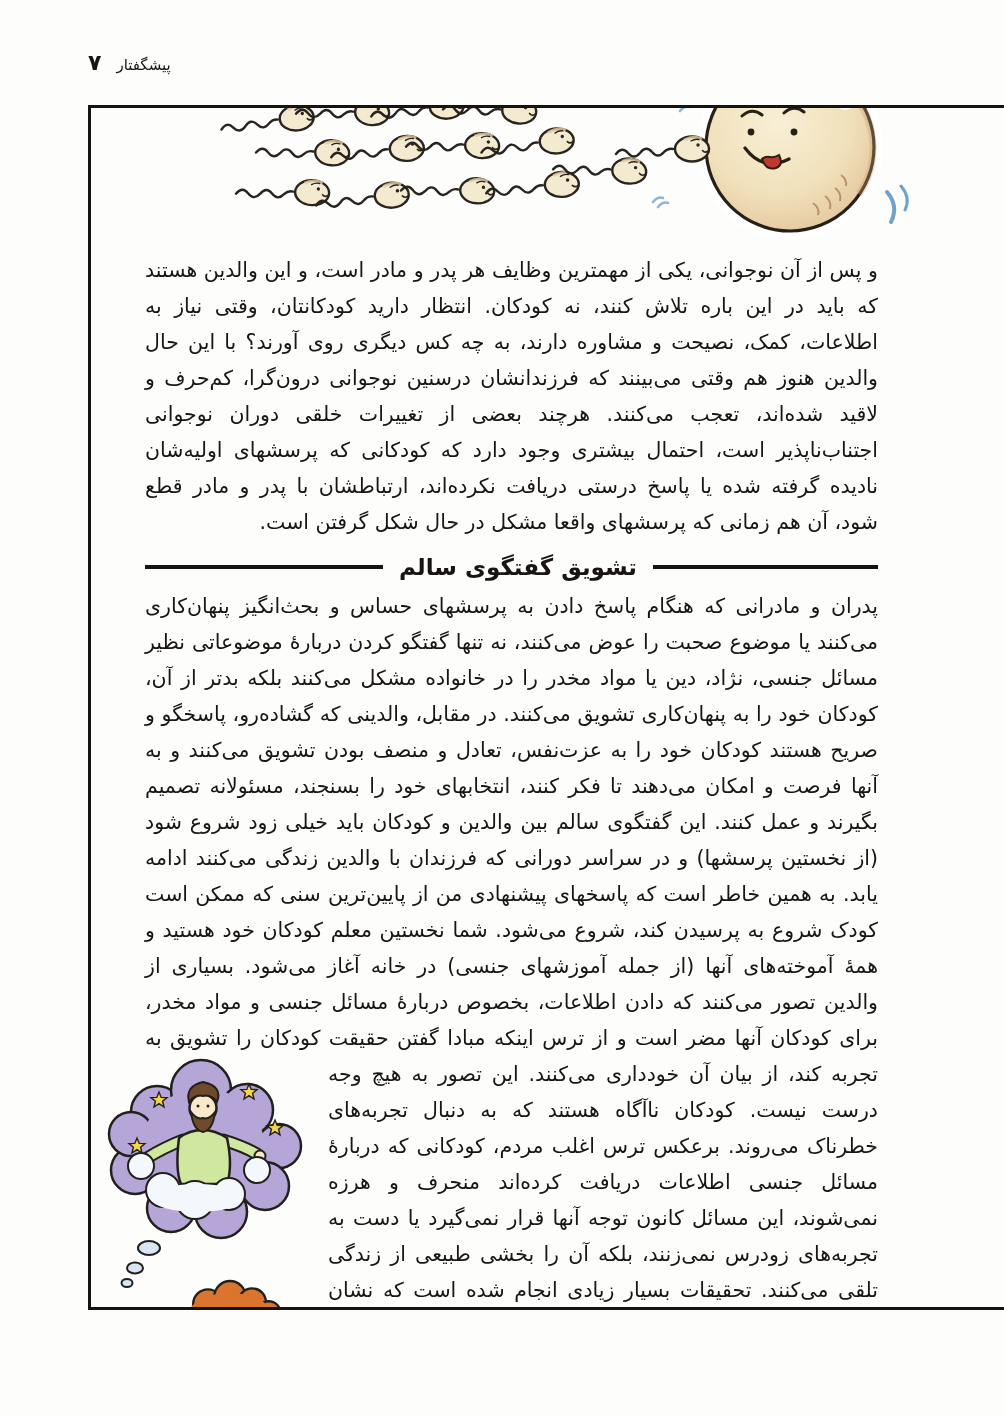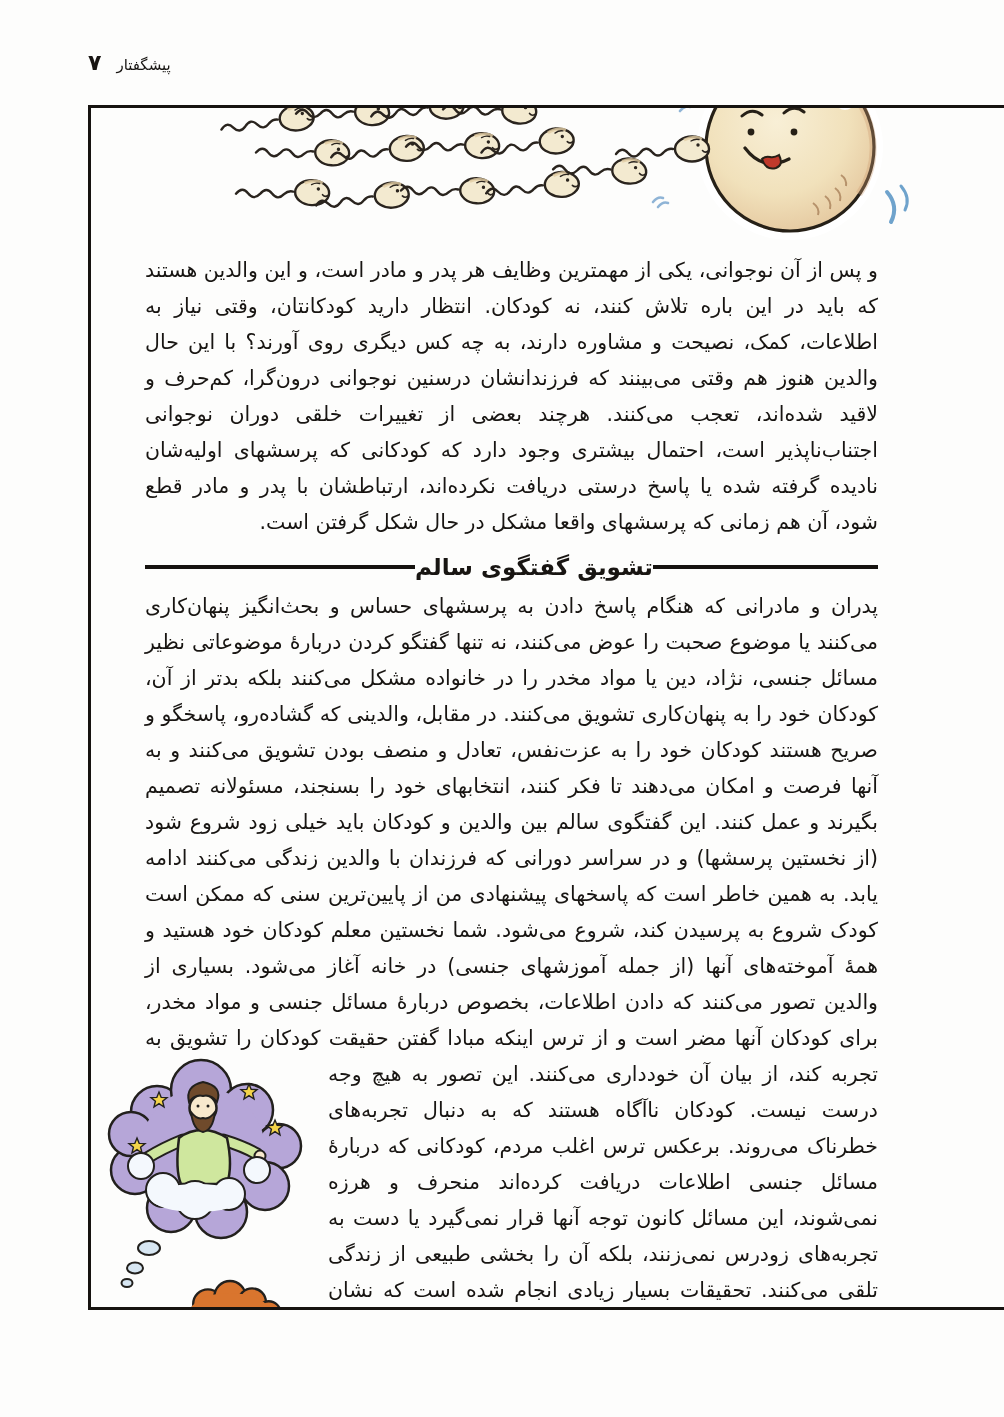--- a/index.html
+++ b/index.html
@@ -33,21 +33,21 @@
   p.body{
     font-size:20.5px;line-height:36px;
     text-align:justify;margin:6px 0 0 0;
   }
   p.para2{margin-top:8px;}
   
   .heading-row{
     display:flex;align-items:center;margin:14px 0 4px 0;direction:rtl;
   }
   .heading-text{
-    font-weight:bold;font-size:23px;white-space:nowrap;margin:0 0;
+    font-weight:bold;font-size:23px;white-space:nowrap;margin:0 16px;
   }
   .rule{height:3.5px;background:#161310;}
   .rule-right{flex:0 0 225px;}
   .rule-left{flex:1 1 auto;}
   
   .wrapfig{
     float:left;width:215px;
     margin:-6px 16px 0 -48px;
   }
   .wrapfig svg{display:block;}

